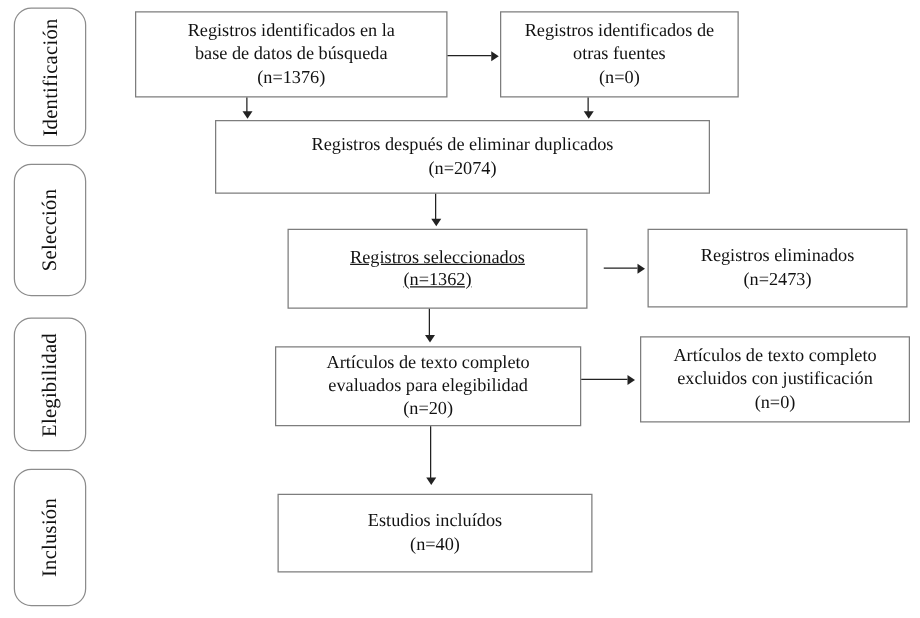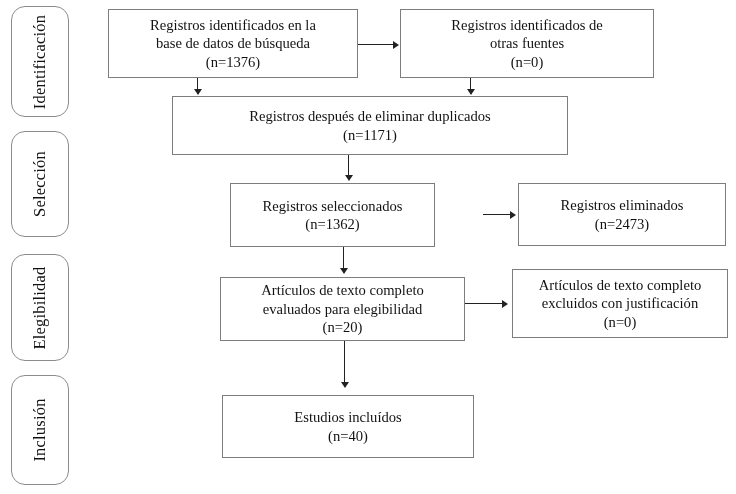--- a/index.html
+++ b/index.html
@@ -98,32 +98,32 @@
   <div class="stage" style="left:11px; top:375px; width:58px; height:110px;">
     <span class="stage-label">Inclusión</span>
   </div>
 
   <div class="box" style="left:108px; top:9px; width:250px; height:69px;">
     <span class="box-text">Registros identificados en la
 base de datos de búsqueda
 (n=1376)</span>
   </div>
 
-  <div class="box" style="left:400px; top:9px; width:254px; height:69px;">
+  <div class="box" style="left:400px; top:9px; width:191px; height:69px;">
     <span class="box-text">Registros identificados de
 otras fuentes
 (n=0)</span>
   </div>
 
   <div class="box" style="left:172px; top:96px; width:396px; height:59px;">
     <span class="box-text">Registros después de eliminar duplicados
-(n=1171)</span>
+(n=2074)</span>
   </div>
 
-  <div class="box" style="left:230px; top:183px; width:205px; height:64px;">
+  <div class="box" style="left:230px; top:183px; width:240px; height:64px;text-decoration:underline;">
     <span class="box-text">Registros seleccionados
 (n=1362)</span>
   </div>
 
   <div class="box" style="left:518px; top:183px; width:208px; height:63px;">
     <span class="box-text">Registros eliminados
 (n=2473)</span>
   </div>
 
   <div class="box" style="left:220px; top:277px; width:245px; height:64px;">

